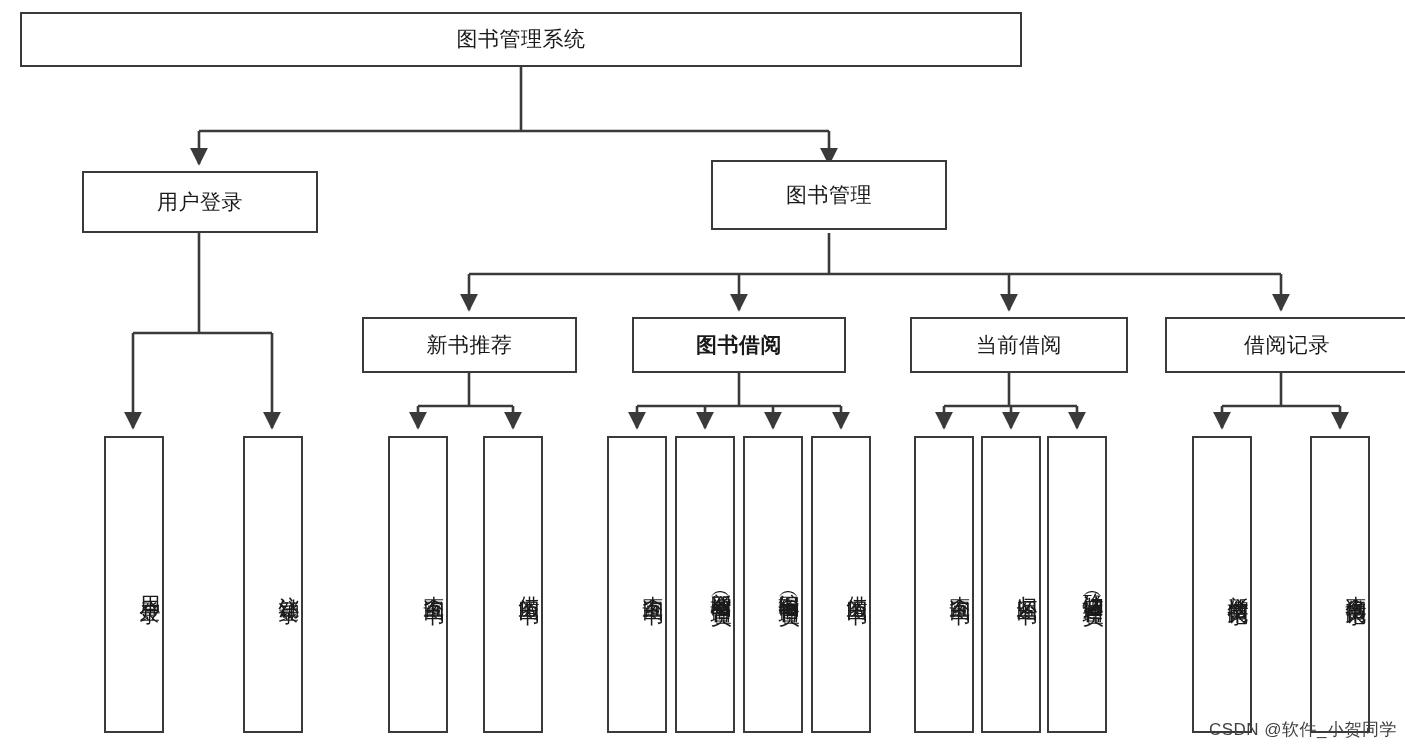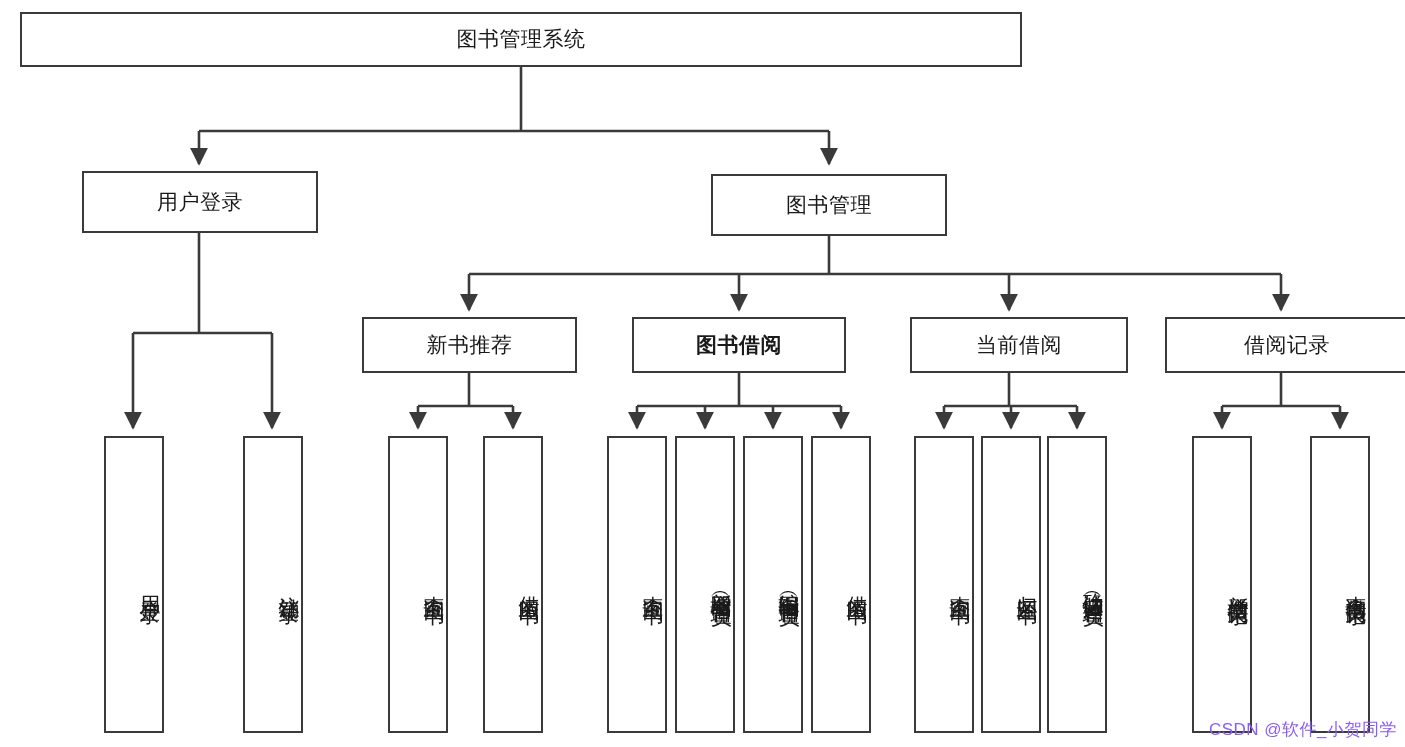--- a/index.html
+++ b/index.html
@@ -58,21 +58,21 @@
   }
   .node-label {
     display: block;
     white-space: nowrap;
   }
   #watermark {
     position: absolute;
     right: 8px;
     bottom: 6px;
     font-size: 17px;
-    color: #8b5cf6;
+    color: #404040;
     z-index: 5;
     white-space: nowrap;
     letter-spacing: 0.5px;
   }
 </style>
 </head>
 <body>
 
 <div id="diagram-root">
 
@@ -126,21 +126,21 @@
     </g>
   </svg>
 
   <div class="node horiz" style="left:20px; top:12px; width:1002px; height:55px;">
     <span class="node-label">图书管理系统</span>
   </div>
 
   <div class="node horiz" style="left:82px; top:171px; width:236px; height:62px;">
     <span class="node-label">用户登录</span>
   </div>
-  <div class="node horiz" style="left:711px; top:174px; width:236px; height:62px;">
+  <div class="node horiz" style="left:711px; top:160px; width:236px; height:70px;">
     <span class="node-label">图书管理</span>
   </div>
 
   <div class="node horiz" style="left:362px; top:317px; width:215px; height:56px;">
     <span class="node-label">新书推荐</span>
   </div>
   <div class="node horiz" style="left:632px; top:317px; width:214px; height:56px;font-weight:bold;">
     <span class="node-label">图书借阅</span>
   </div>
   <div class="node horiz" style="left:900px; top:317px; width:218px; height:56px;margin-left:10px;">

